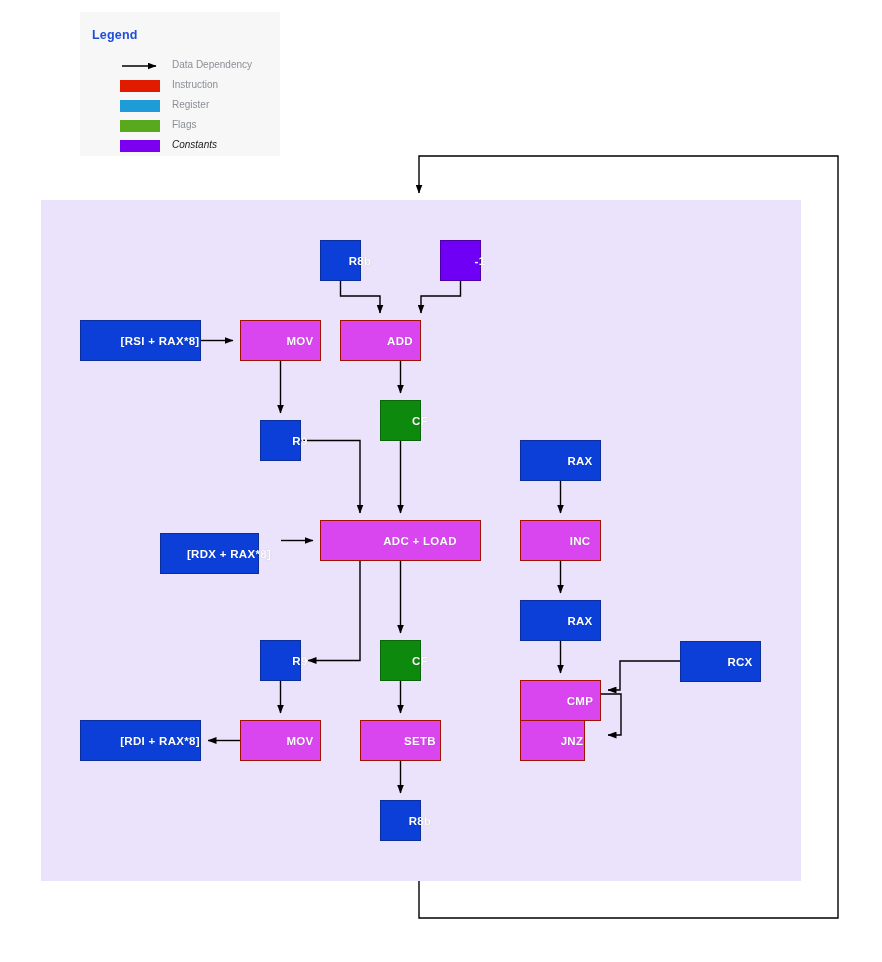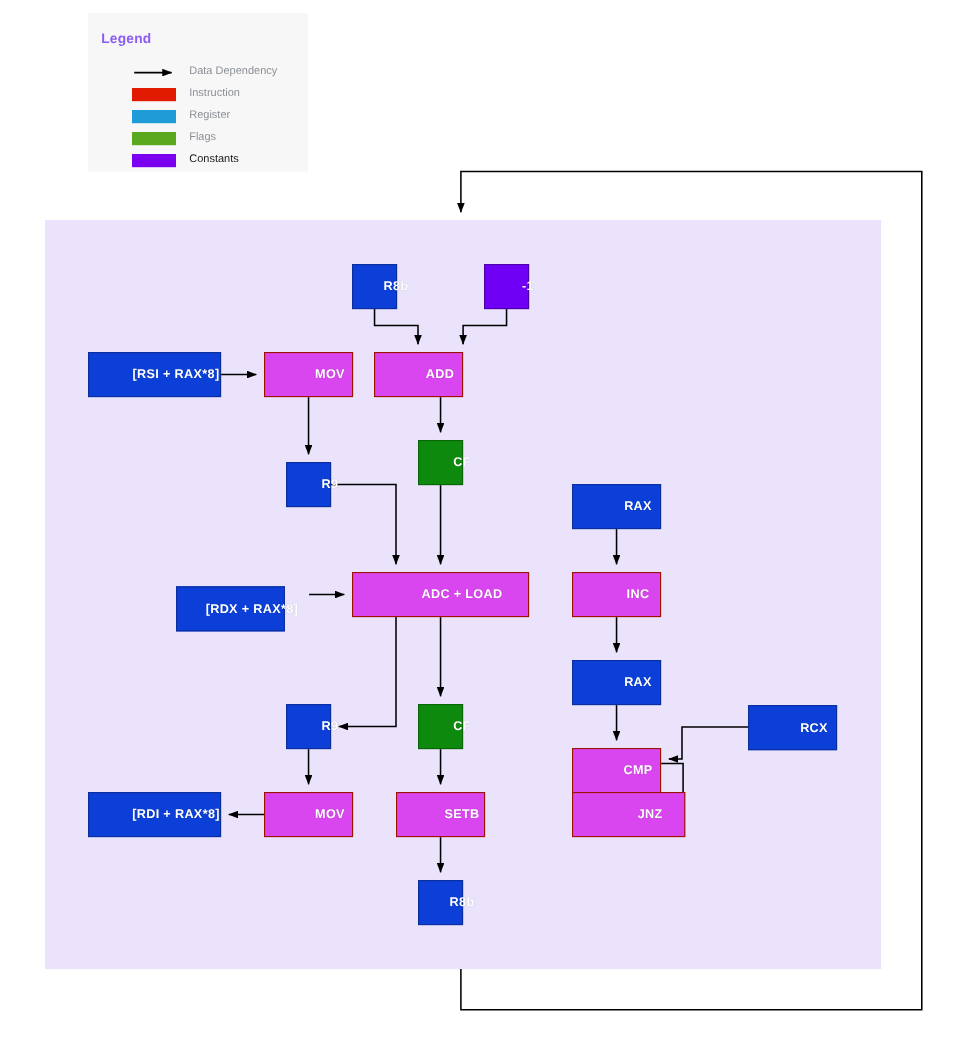--- a/index.html
+++ b/index.html
@@ -27,21 +27,21 @@
     height: 144px;
     background: #f7f7f7;
     box-sizing: border-box;
   }
   #legend-title {
     position: absolute;
     left: 12px;
     top: 16px;
     font-size: 12.5px;
     font-weight: bold;
-    color: #8b5cf6;
+    color: #1d4ed8;
     letter-spacing: 0.2px;
   }
   .legend-row {
     position: absolute;
     left: 40px;
     width: 156px;
     height: 16px;
   }
   .legend-swatch {
     position: absolute;
@@ -59,21 +59,21 @@
     height: 16px;
   }
   .legend-label {
     position: absolute;
     left: 52px;
     top: 1px;
     font-size: 10px;
     color: #8b8f96;
     white-space: nowrap;
   }
-  .legend-label.dark { color: #15181c; }
+  .legend-label.dark { color: #15181c; font-style: italic; }
 
   
   #panel {
     position: absolute;
     left: 41px;
     top: 200px;
     width: 760px;
     height: 681px;
     background: #ebe2fb;
   }
@@ -209,21 +209,21 @@
       </div>
       <div class="node n-reg" style="left: 80px; top: 720px; width: 121px; height: 41px;">
         <span>[RDI + RAX*8]</span>
       </div>
       <div class="node n-instr" style="left: 240px; top: 720px; width: 81px; height: 41px;">
         <span>MOV</span>
       </div>
       <div class="node n-instr" style="left: 360px; top: 720px; width: 81px; height: 41px;">
         <span>SETB</span>
       </div>
-      <div class="node n-instr" style="left: 520px; top: 720px; width: 103px; height: 41px;">
+      <div class="node n-instr" style="left: 520px; top: 720px; width: 65px; height: 41px;">
         <span>JNZ</span>
       </div>
       <div class="node n-reg" style="left: 380px; top: 800px; width: 41px; height: 41px;">
         <span>R8b</span>
       </div>
     </div>
 
   <div id="legend">
     <div id="legend-title">Legend</div>
     <div id="legend-rows">

